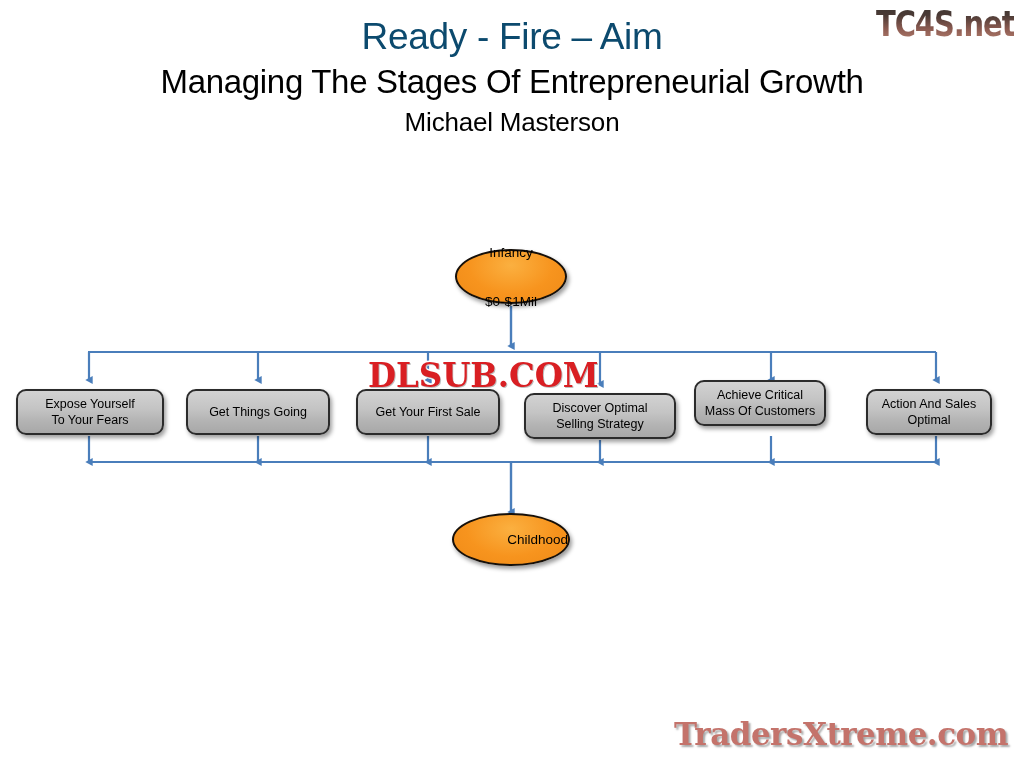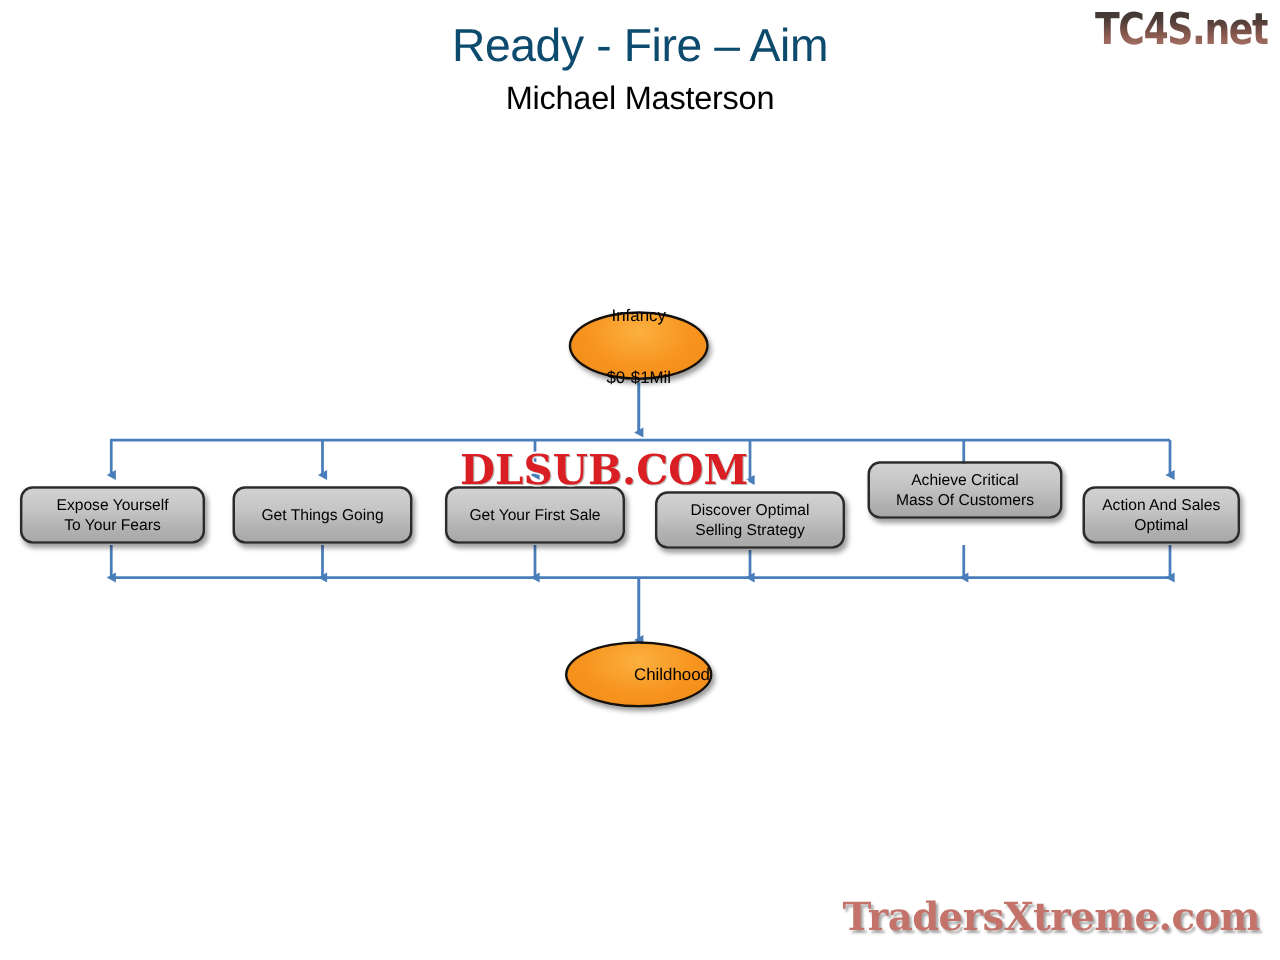--- a/index.html
+++ b/index.html
@@ -164,20 +164,21 @@
     -webkit-text-stroke: 3px #ffffff;
     paint-order: stroke fill;
     text-shadow: 2px 2px 2px rgba(0,0,0,0.35);
   }
 </style>
 </head>
 <body>
 
 <div id="title-block">
   <div id="slide-title">Ready - Fire – Aim</div>
+  <div id="slide-subtitle">Managing The Stages Of Entrepreneurial Growth</div>
   <div id="slide-author">Michael Masterson</div>
 </div>
 
 <div id="diagram">
 
   <svg id="connector-layer" width="1024" height="768" viewBox="0 0 1024 768">
     <defs>
       <marker id="arrowhead" markerWidth="9" markerHeight="9" refX="4.5" refY="4.5" orient="auto" markerUnits="userSpaceOnUse">
         <path d="M0.5,0.8 L8.5,0.8 L4.5,8.2 Z" fill="#4a7ebb"></path>
       </marker>
@@ -230,21 +231,21 @@
     </div>
   </div>
 
   <div class="process-box" style="left:524px; top:393px; width:152px;">
     <div>
       <div>Discover Optimal</div>
       <div>Selling Strategy</div>
     </div>
   </div>
 
-  <div class="process-box" style="left:694px; top:369px; width:156px;">
+  <div class="process-box" style="left:694px; top:380px; width:132px;">
     <div>
       <div>Achieve Critical</div>
       <div>Mass Of Customers</div>
     </div>
   </div>
 
   <div class="process-box" style="left:866px; top:389px; width:126px;">
     <div>
       <div>Action And Sales</div>
       <div>Optimal</div>

